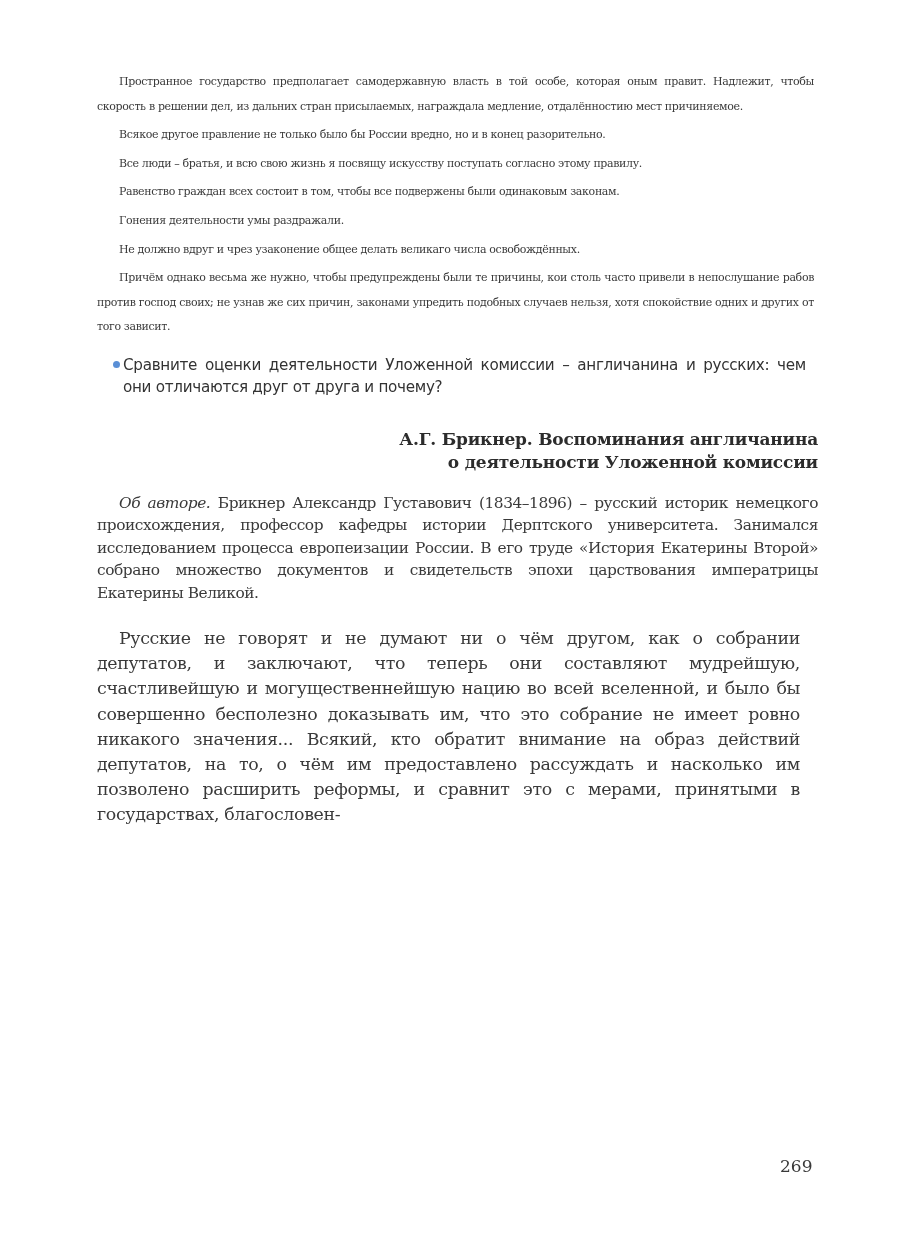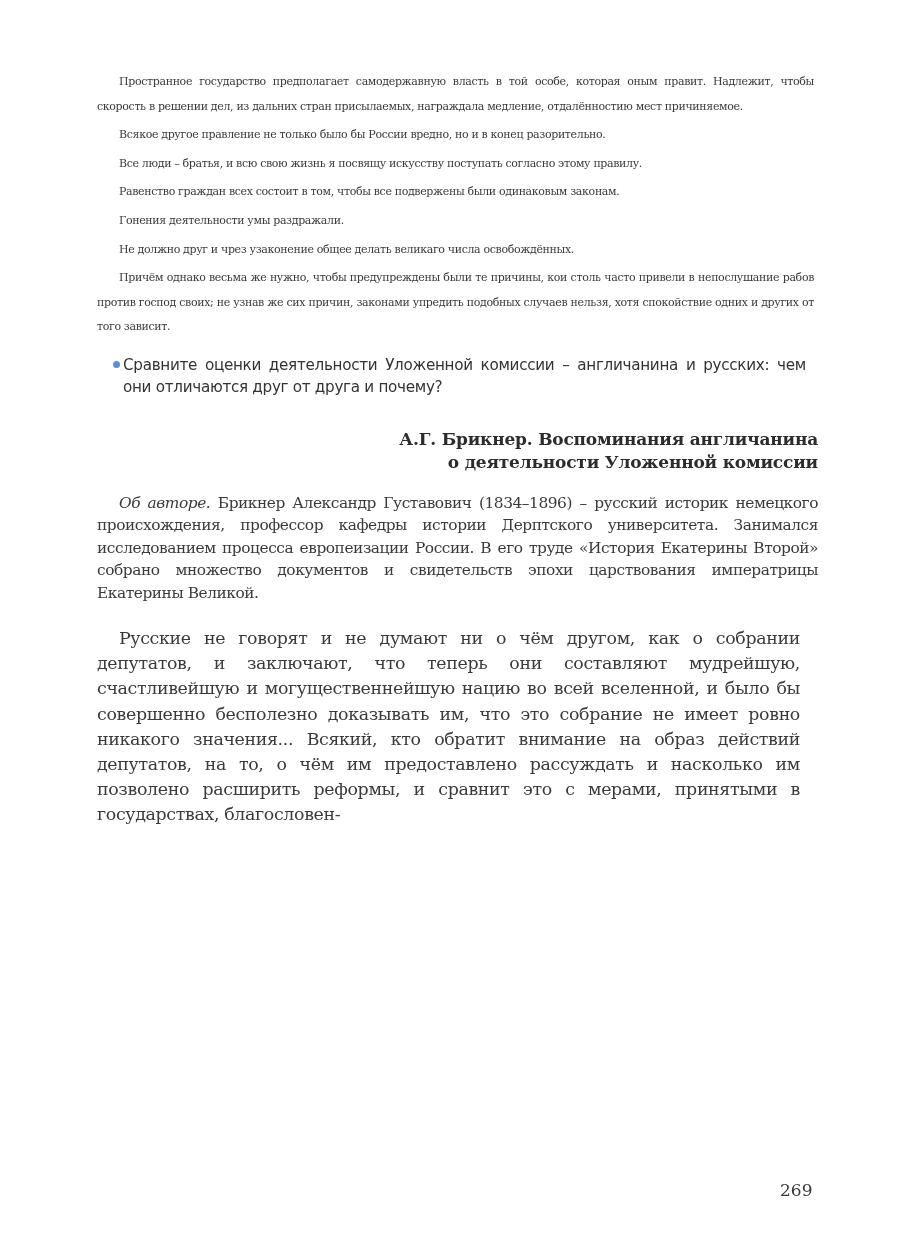--- a/index.html
+++ b/index.html
@@ -75,38 +75,38 @@
       margin: 22px 18px 0 0;
       font-size: 17.4px;
       line-height: 25.2px;
       text-indent: 22px;
       text-align: justify;
       letter-spacing: -0.35px;
     }
     .page-number {
       position: absolute;
       left: 780px;
-      top: 1180px;
+      top: 1156px;
       font-family: "DejaVu Serif", "Liberation Serif", serif;
       font-size: 17px;
       color: #3a3a3a;
     }
   </style>
 </head>
 <body>
 
 <div class="page">
 
   <div class="quote-block">
     <p>Пространное государство предполагает самодержавную власть в той особе, которая оным правит. Надлежит, чтобы скорость в решении дел, из дальних стран присылаемых, награждала медление, отдалённостию мест причиняемое.</p>
     <p>Всякое другое правление не только было бы России вредно, но и в конец разорительно.</p>
     <p>Все люди – братья, и всю свою жизнь я посвящу искусству поступать согласно этому правилу.</p>
     <p>Равенство граждан всех состоит в том, чтобы все подвержены были одинаковым законам.</p>
     <p>Гонения деятельности умы раздражали.</p>
-    <p>Не должно друг и чрез узаконение общее делать великаго числа освобождённых.</p>
+    <p>Не должно вдруг и чрез узаконение общее делать великаго числа освобождённых.</p>
     <p>Причём однако весьма же нужно, чтобы предупреждены были те причины, кои столь часто привели в непослушание рабов против господ своих; не узнав же сих причин, законами упредить подобных случаев нельзя, хотя спокойствие одних и других от того зависит.</p>
   </div>
 
   <div class="question">
     <span class="bullet"></span>
     <span>Сравните оценки деятельности Уложенной комиссии – англичанина и русских: чем они отличаются друг от друга и почему?</span>
   </div>
 
   <h2 class="section-title">
     <span>А.Г. Брикнер. Воспоминания англичанина</span><br>

